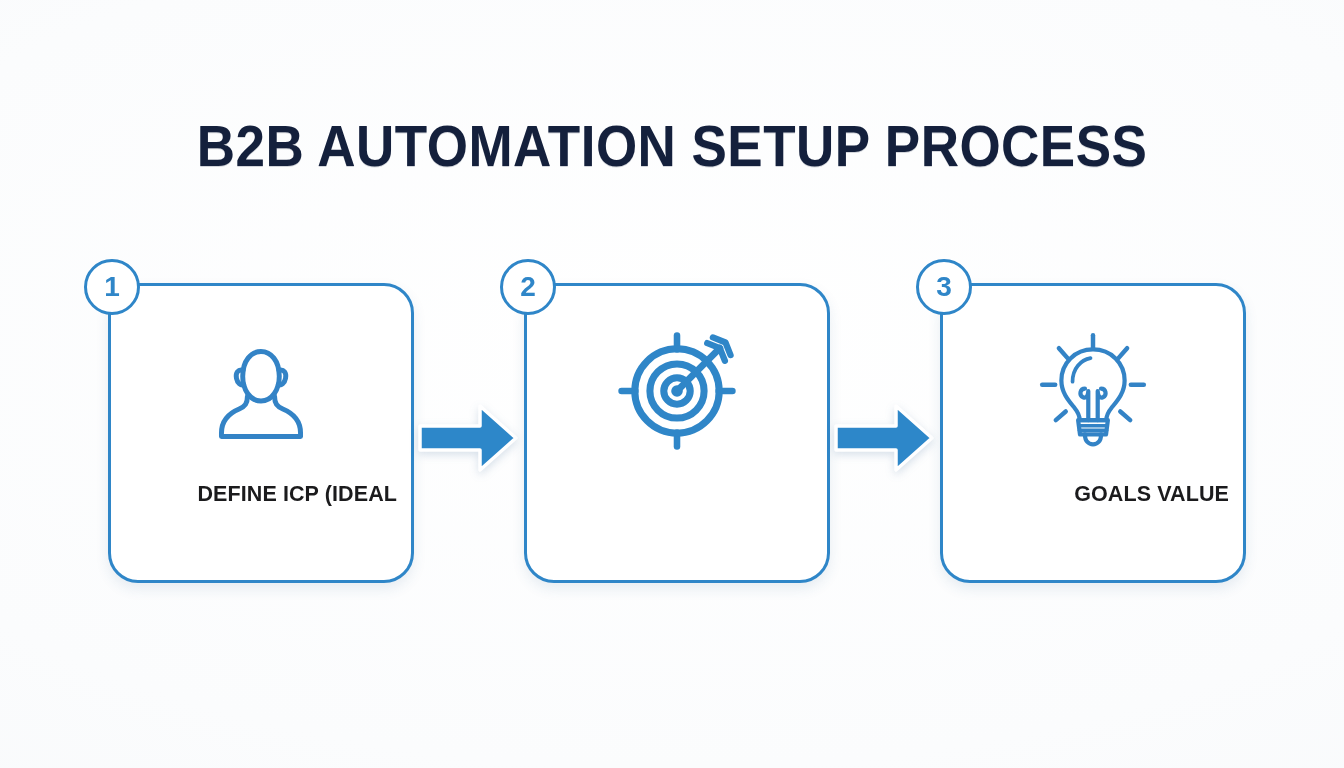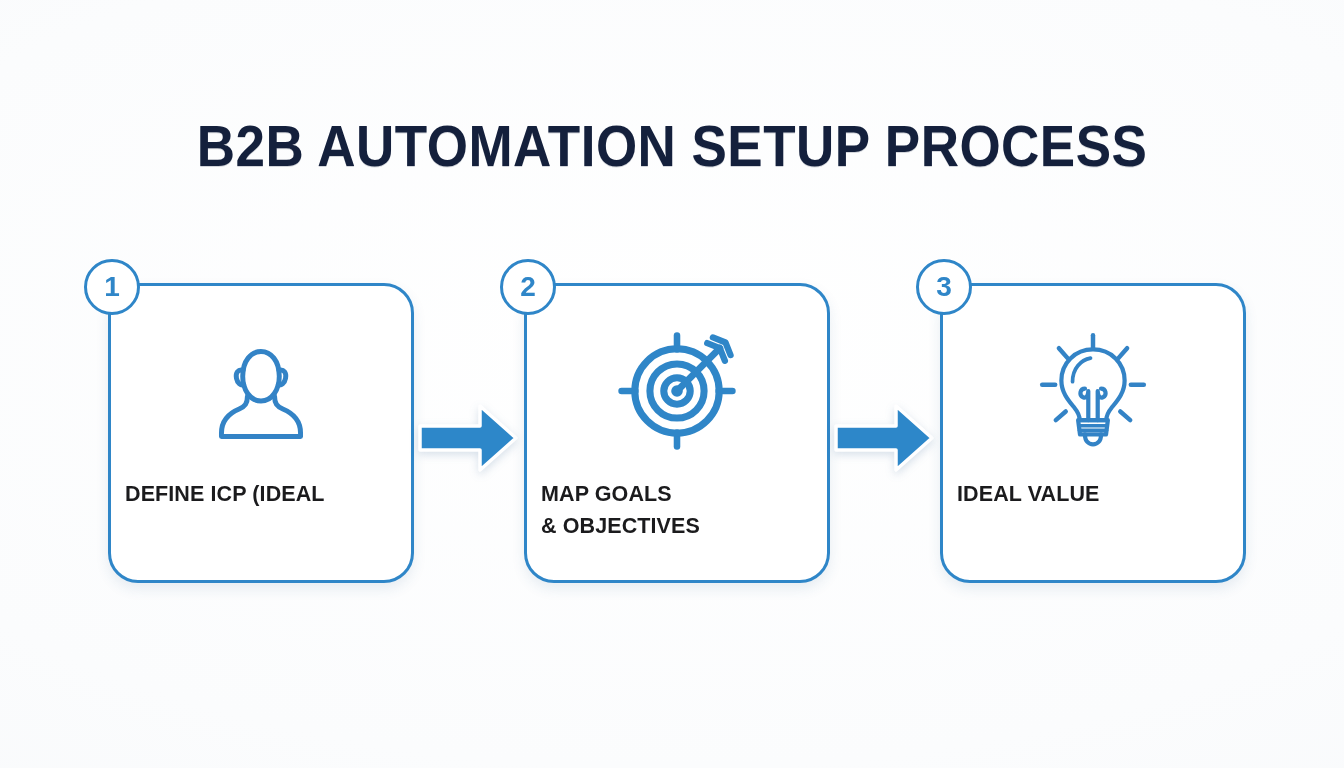--- a/index.html
+++ b/index.html
@@ -95,21 +95,21 @@
     align-items: center;
     justify-content: center;
   }
   .icon-slot svg { display: block; }
 
   .card-label {
     position: absolute;
     left: 14px;
     right: 14px;
     top: 192px;
-    text-align: left;
+    text-align: right;
     color: #1b1b1d;
     font-family: "Liberation Sans", sans-serif;
     font-weight: bold;
     font-size: 21.5px;
     line-height: 32px;
     letter-spacing: 0.1px;
   }
   .card-label .ln { display: block; }
 
   
@@ -183,24 +183,20 @@
 
           <circle cx="50" cy="50" r="4.6" fill="#2f86c8" stroke="none"></circle>
 
           <path d="M50 50 L84 16" stroke-width="5.4"></path>
 
           <path d="M74 12 L84 16 L88 26" stroke-width="5.0"></path>
           <path d="M78.5 7.5 L88.5 11.5 L92.5 21.5" stroke-width="5.0"></path>
         </svg>
       </div>
 
-      <div class="card-label">
-        <span class="ln">MAP GOALS</span>
-        <span class="ln">&amp; OBJECTIVES</span>
-      </div>
     </div>
 
     <div class="arrow arrow-2">
       <svg width="104" height="78" viewBox="0 0 104 78">
         <path d="M4 27 L64 27 L64 7 L100 39 L64 71 L64 51 L4 51 Z" fill="#2d87c9" stroke="#ffffff" stroke-width="3.5" stroke-linejoin="round"></path>
       </svg>
     </div>
 
     <div class="card card-3">
       <div class="badge">3</div>
@@ -232,18 +228,18 @@
 
           <path d="M38.0 73.5 L62.0 73.5 L60.5 85.0 L39.5 85.0 Z"></path>
           <path d="M38.6 78.0 L61.4 78.0" stroke-width="2.8"></path>
           <path d="M39.1 81.6 L60.9 81.6" stroke-width="2.8"></path>
 
           <path d="M43.5 85.0 C43.5 90.5 46.5 93.0 50 93.0 C53.5 93.0 56.5 90.5 56.5 85.0"></path>
         </svg>
       </div>
 
       <div class="card-label">
-        <span class="ln">IDEAL VALUE</span>
+        <span class="ln">GOALS VALUE</span>
       </div>
     </div>
 
   </div>
 </div>
 
 </body></html>

